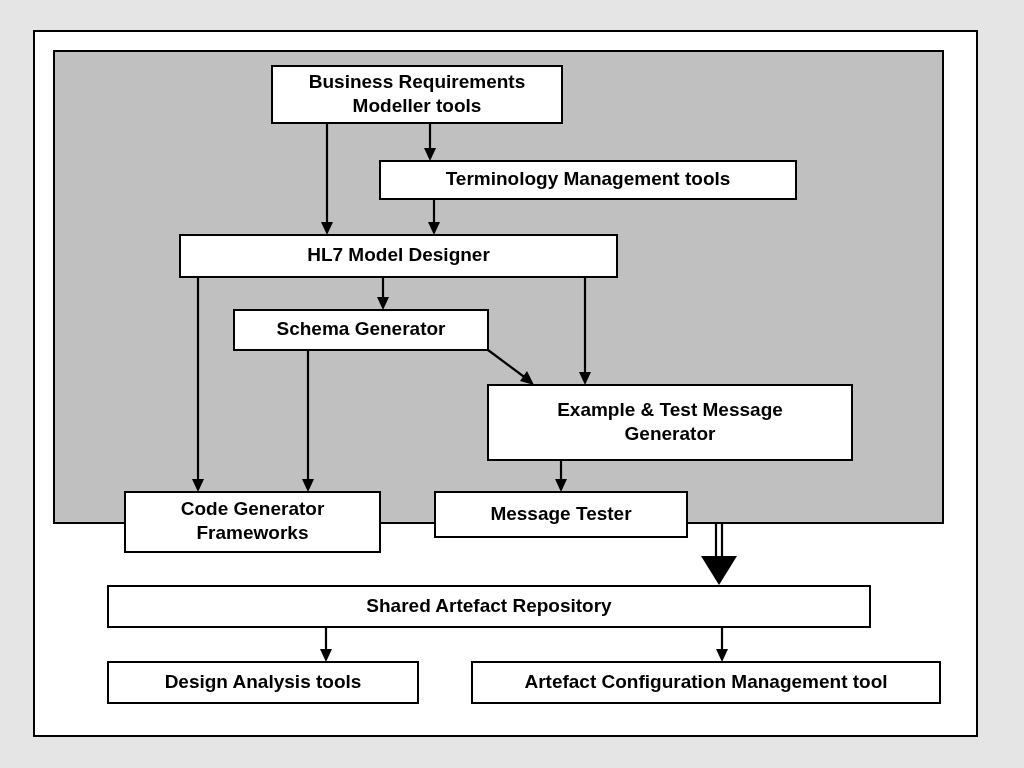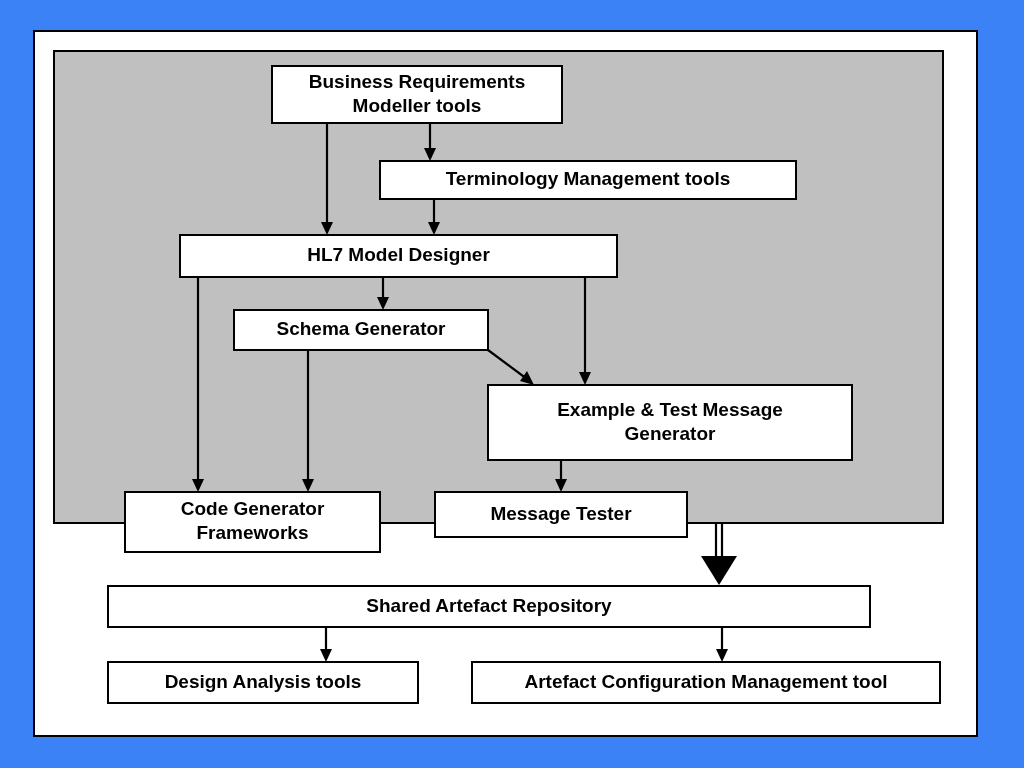--- a/index.html
+++ b/index.html
@@ -10,21 +10,21 @@
   body {
     width: 1024px;
     height: 768px;
     font-family: "Liberation Sans", sans-serif;
     overflow: hidden;
   }
   #diagram-root {
     position: relative;
     width: 1024px;
     height: 768px;
-    background: #3b82f6;
+    background: #e5e5e5;
   }
   svg#flow-svg {
     display: block;
     width: 1024px;
     height: 768px;
   }
   .node-box {
     fill: #ffffff;
     stroke: #000000;
     stroke-width: 2;

